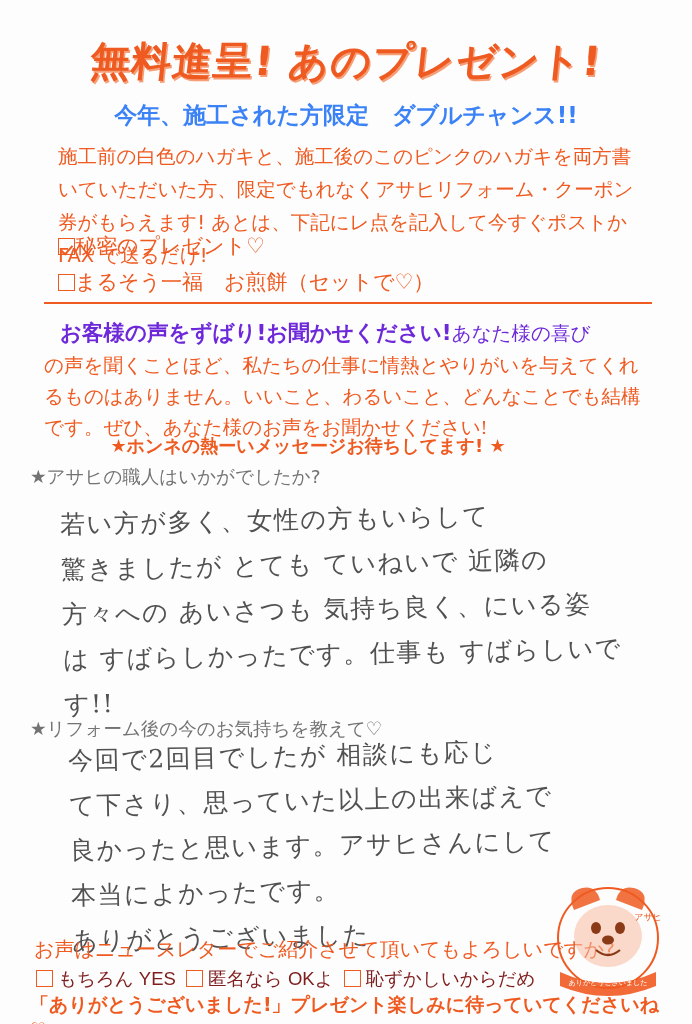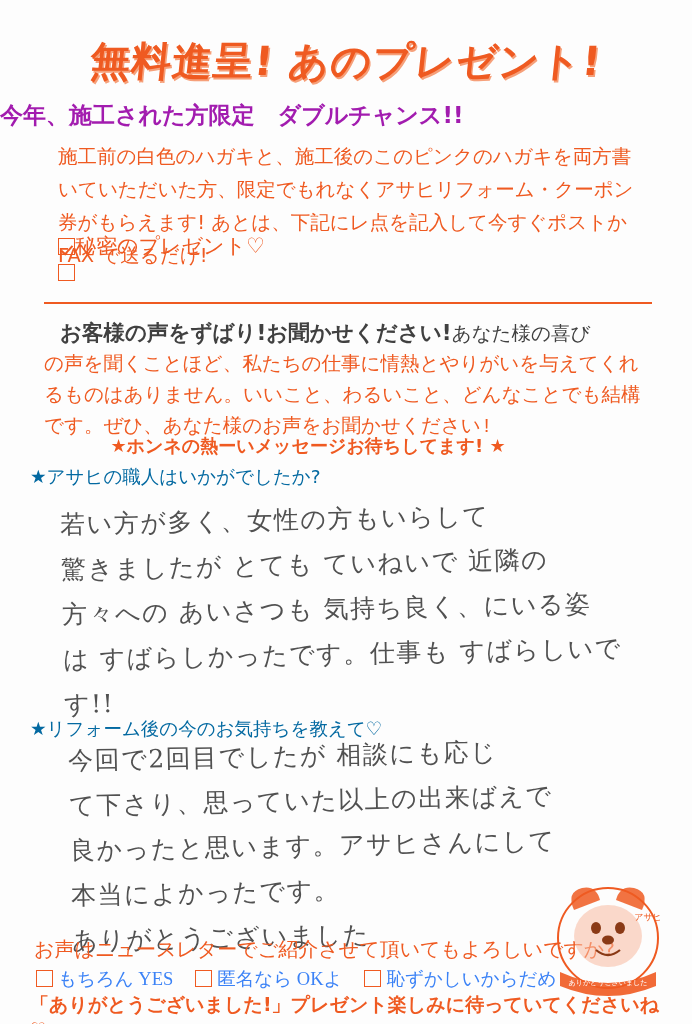--- a/index.html
+++ b/index.html
@@ -34,24 +34,24 @@
     color: #ef5a21;
     font-family: "DejaVu Sans", sans-serif;
     text-shadow: 1.5px 1.5px 0 #f6a07a;
     transform: skewX(-6deg);
   }
   .subhead {
     position: absolute;
     top: 100px;
     left: 0;
     width: 692px;
-    text-align: left;
+    text-align: center;
     font-size: 23px;
     font-weight: bold;
-    color: #a21caf;
+    color: #3b82f6;
     font-family: "DejaVu Sans", sans-serif;
     letter-spacing: 0px;
   }
 
   
   .intro {
     position: absolute;
     top: 140px;
     left: 58px;
     width: 590px;
@@ -107,55 +107,55 @@
     background: #ef5a21;
   }
 
   
   .voice-head {
     position: absolute;
     top: 318px;
     left: 60px;
     font-size: 21.5px;
     font-weight: bold;
-    color: #404040;
+    color: #6d28d9;
     font-family: "DejaVu Sans", sans-serif;
   }
   .voice-head .plain {
     font-weight: normal;
     font-size: 19.5px;
   }
   .voice-body {
     position: absolute;
     top: 350px;
     left: 44px;
     width: 610px;
     font-size: 19.5px;
     line-height: 31px;
     color: #ef5a21;
-    font-family: Liberation Mono, monospace;
+    font-family: Liberation Serif, serif;
   }
   .honne {
     position: absolute;
     top: 434px;
     left: 0;
     width: 616px;
     text-align: center;
     font-size: 18px;
     font-weight: bold;
     color: #ef5a21;
     font-family: "DejaVu Sans", sans-serif;
   }
 
   
   .q {
     position: absolute;
     left: 30px;
     font-size: 18.5px;
-    color: #0369a1;
+    color: #737373;
     font-family: "DejaVu Sans", sans-serif;
   }
   #q1 { top: 464px; }
   #q2 { top: 716px; }
 
   
   .hand {
     position: absolute;
     color: #3a3a3a;
     font-family: "DejaVu Serif", serif;
@@ -185,24 +185,24 @@
     font-size: 20px;
     color: #ef5a21;
     font-family: "DejaVu Sans", sans-serif;
   }
   .footer-opts {
     position: absolute;
     top: 966px;
     left: 36px;
     width: 560px;
     display: flex;
-    gap: 22px;
+    gap: 10px;
     font-size: 18.5px;
-    color: #3b82f6;
-    font-family: Liberation Serif, serif;
+    color: #7f1d1d;
+    font-family: Liberation Sans, sans-serif;
   }
   .footer-opts .gift-row { gap: 5px; }
   .thanks {
     position: absolute;
     top: 992px;
     left: 30px;
     width: 640px;
     font-size: 19px;
     font-weight: bold;
     color: #ef5a21;
@@ -229,20 +229,21 @@
 
   <div class="intro">施工前の白色のハガキと、施工後のこのピンクのハガキを両方書いていただいた方、限定でもれなくアサヒリフォーム・クーポン券がもらえます! あとは、下記にレ点を記入して今すぐポストか FAX で送るだけ!</div>
 
   <div class="gift-list">
     <div class="gift-row">
       <span class="cbox checked"></span>
       <span>秘密のプレゼント♡</span>
     </div>
     <div class="gift-row">
       <span class="cbox"></span>
+      <span>まるそう一福　お煎餅（セットで♡）</span>
     </div>
   </div>
 
   <div class="divider"></div>
 
   <div class="voice-head">
     <span>お客様の声をずばり!お聞かせください!</span><span class="plain">あなた様の喜び</span>
   </div>
   <div class="voice-body">の声を聞くことほど、私たちの仕事に情熱とやりがいを与えてくれるものはありません。いいこと、わるいこと、どんなことでも結構です。ぜひ、あなた様のお声をお聞かせください!</div>
   <div class="honne">★ホンネの熱ーいメッセージお待ちしてます! ★</div>

